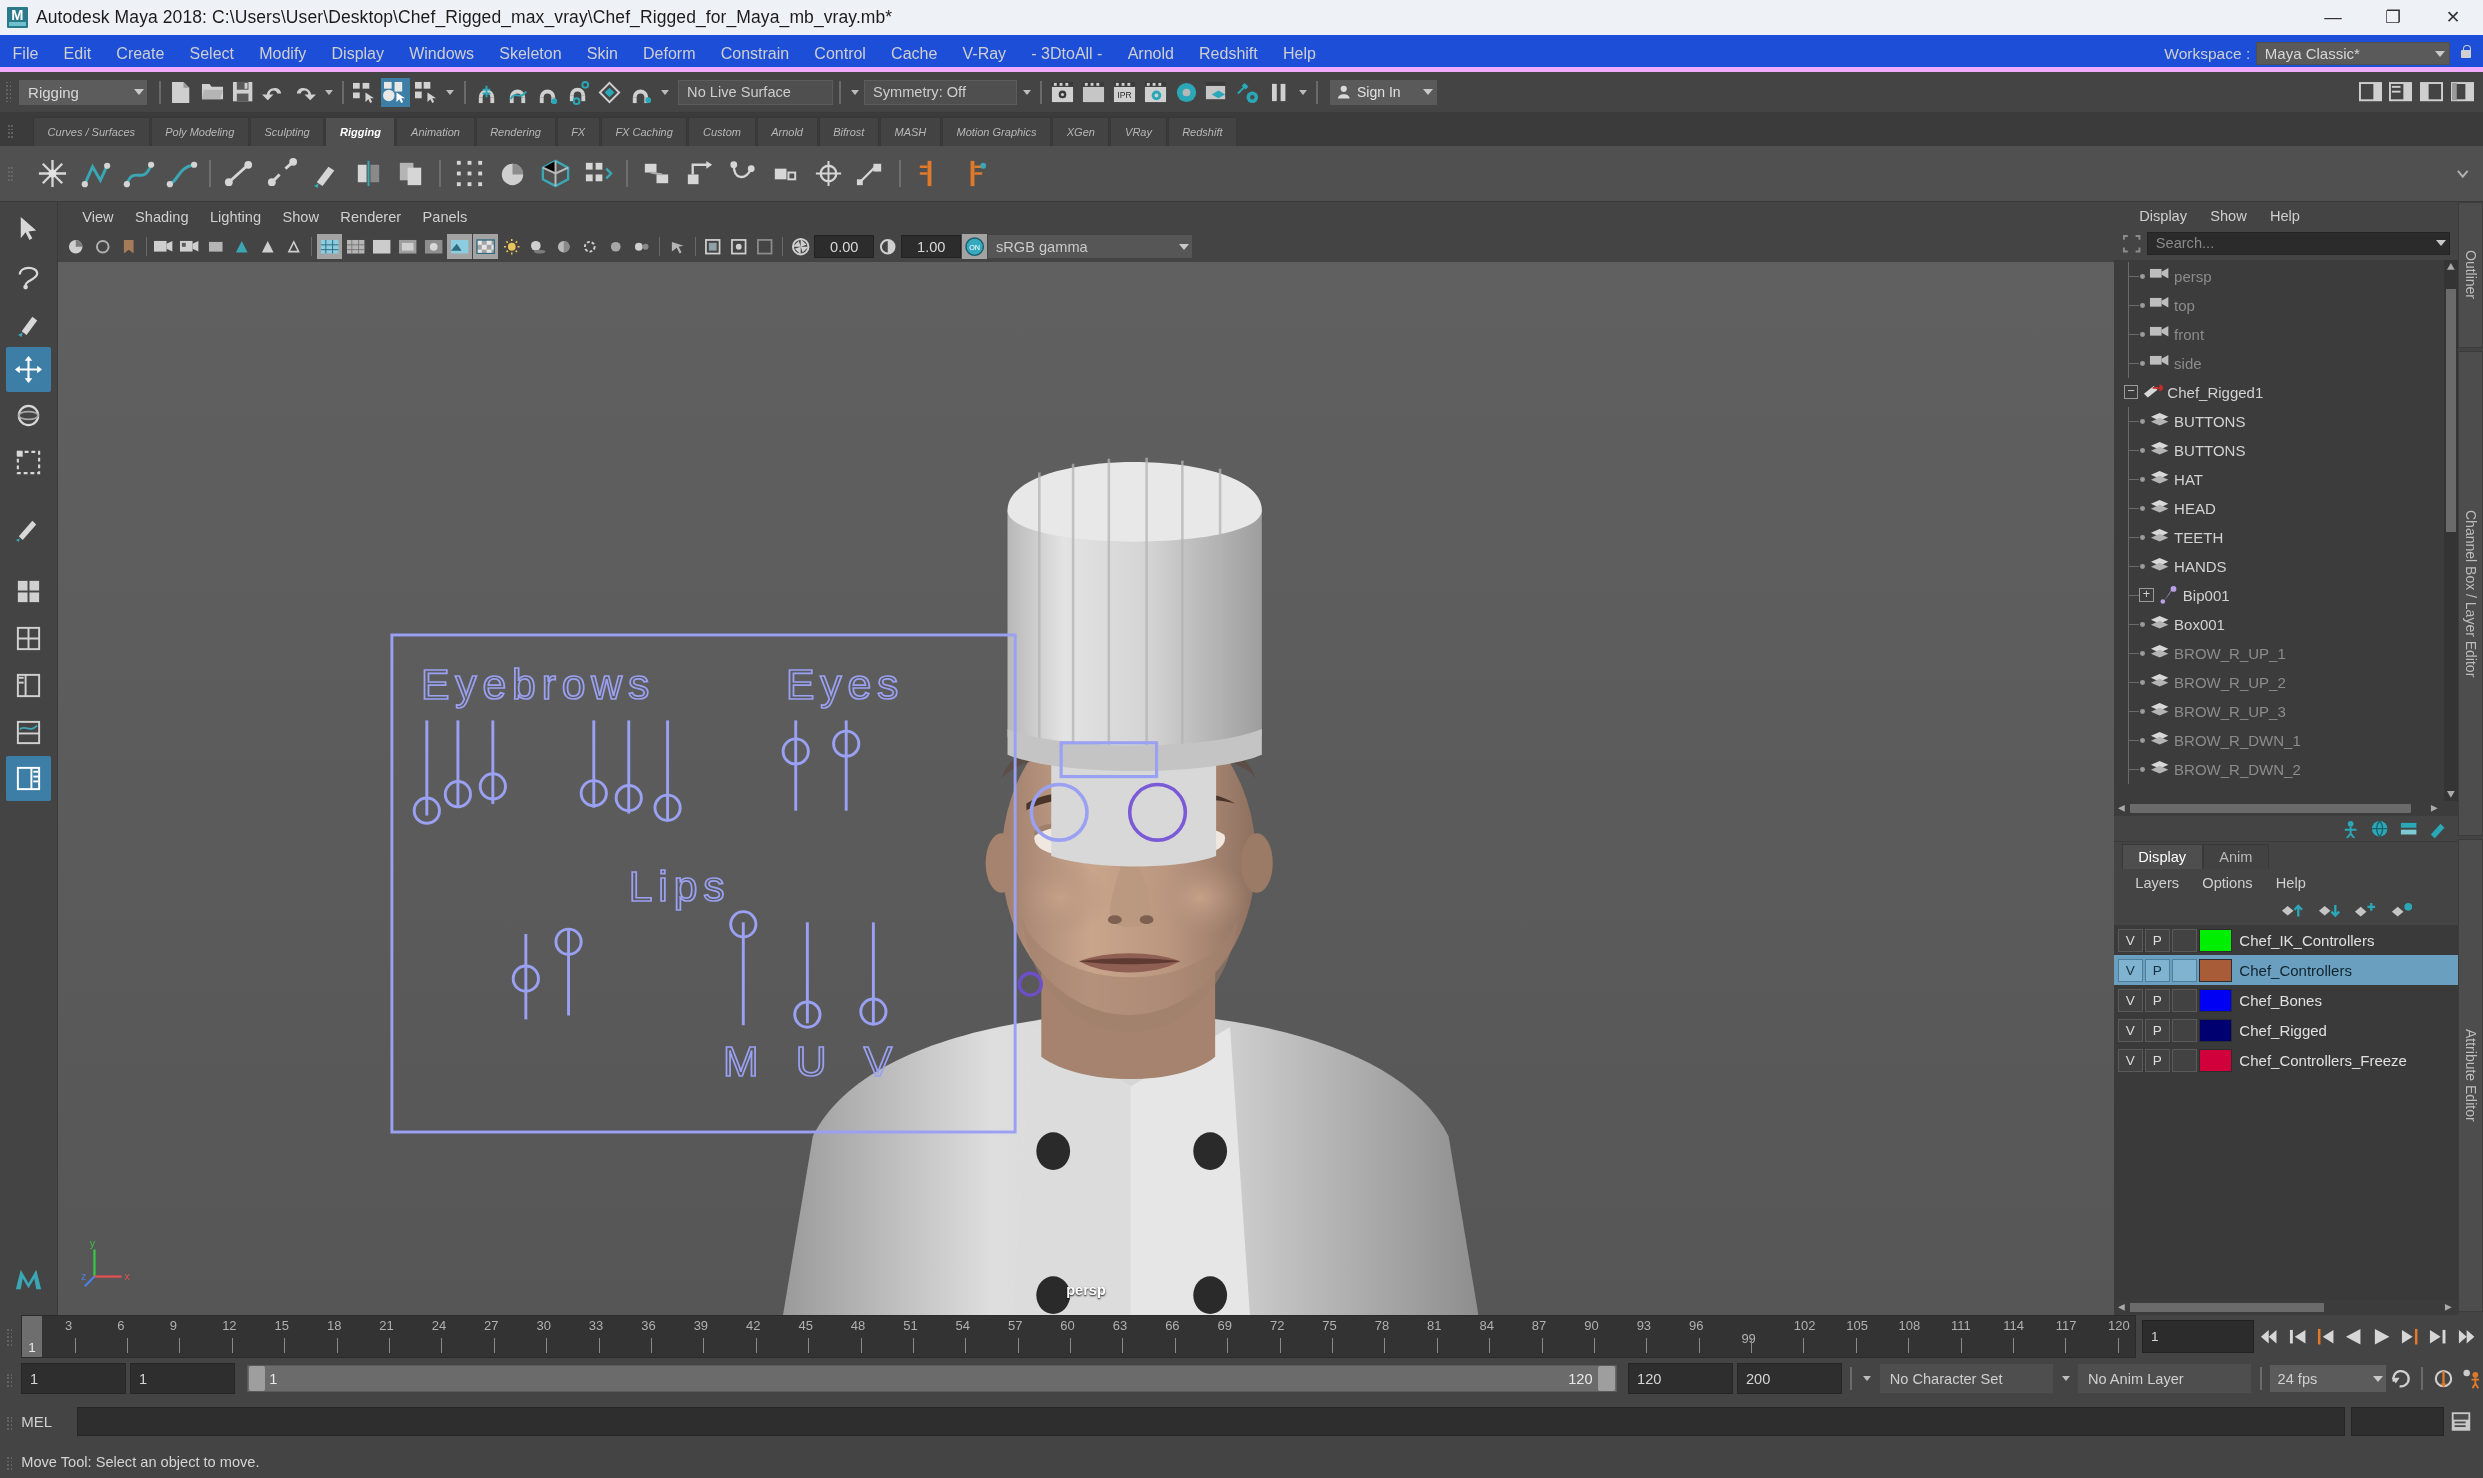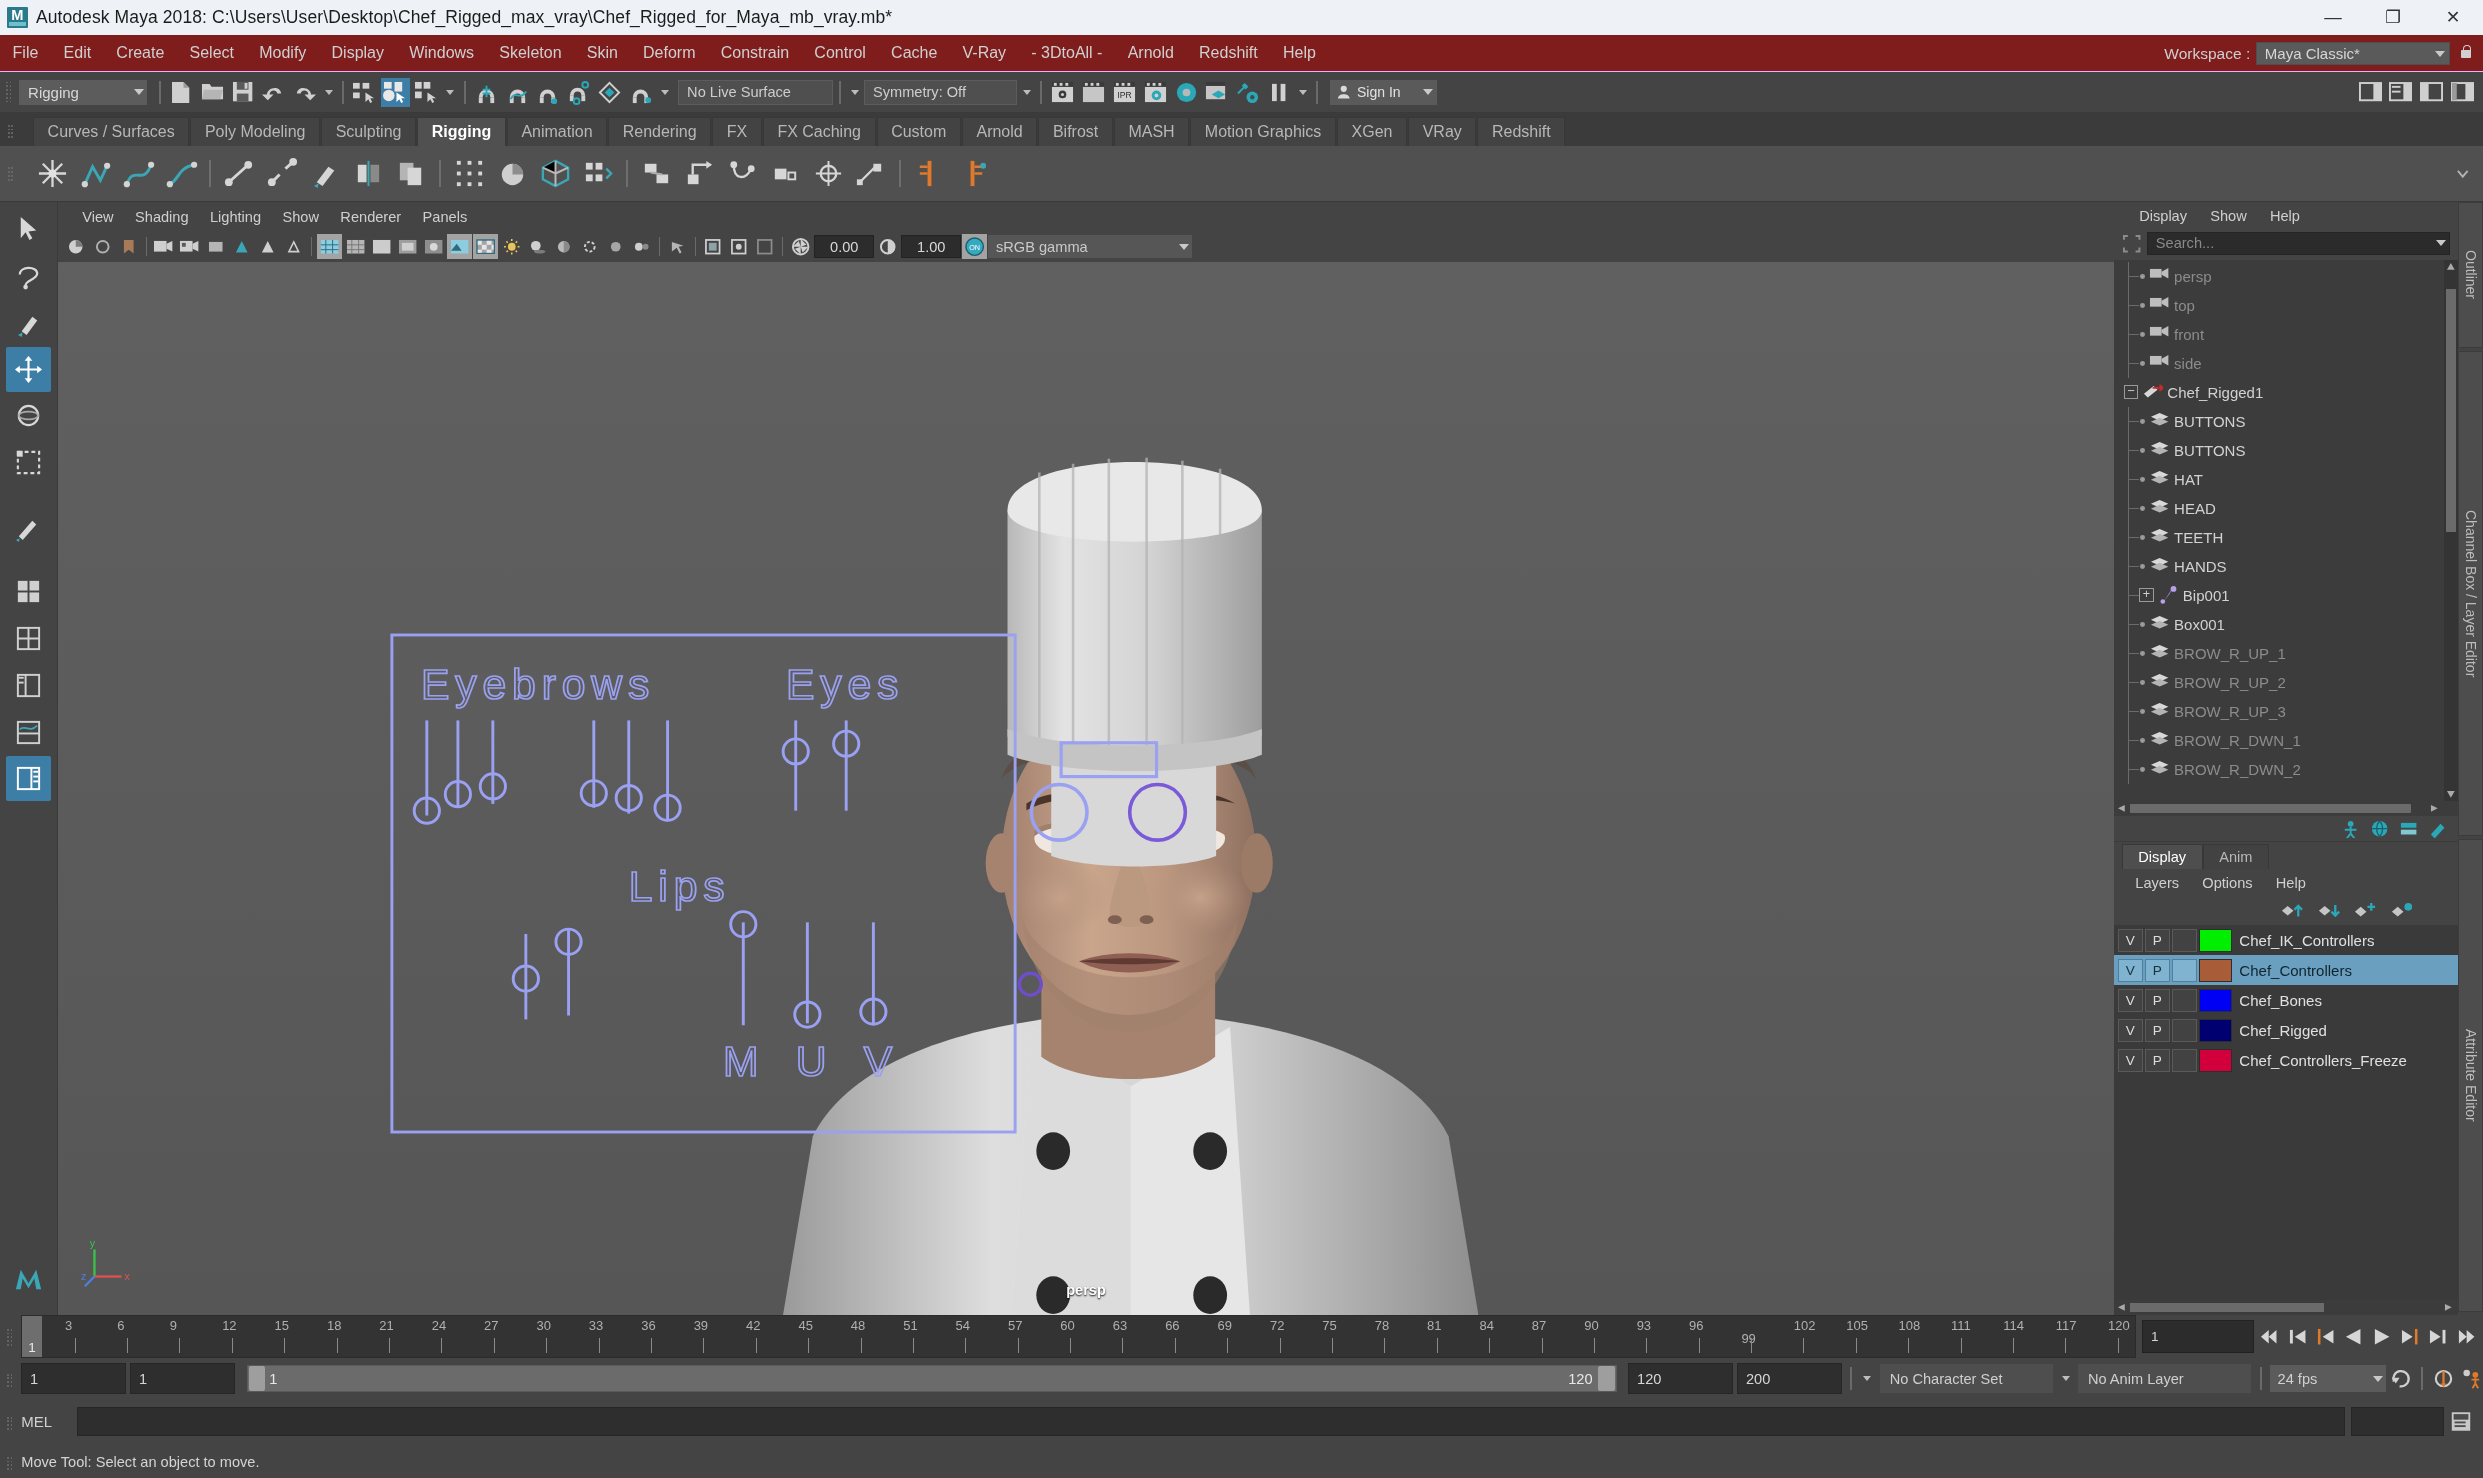--- a/index.html
+++ b/index.html
@@ -28,22 +28,22 @@
   }
   .title-text { font-size: 17.5px; color: #1c1c1c; letter-spacing: 0.1px; }
   .win-btns { position: absolute; right: 0; top: 0; height: 35px; display: flex; }
   .win-btn {
     width: 60px; height: 35px; display: flex; align-items: center; justify-content: center;
     color: #333; font-size: 17.5px;
   }
 
   
   .menubar {
-    height: 37px; background: #7f1d1d; display: flex; align-items: flex-end;
-    flex: 0 0 37px; position: relative; border-bottom: 1px solid #f0abfc;
+    height: 37px; background: #1d4ed8; display: flex; align-items: flex-start;
+    flex: 0 0 37px; position: relative; border-bottom: 5px solid #f0abfc;
   }
   .menu-item {
     padding: 0 12.6px; height: 37px; display: flex; align-items: center;
     font-size: 16px; color: #cfcfcf; white-space: nowrap;
   }
   .workspace-zone {
     position: absolute; right: 7.8px; top: 0; height: 37px; display: flex;
     align-items: center; gap: 5.8px;
   }
   .workspace-label { font-size: 15.5px; color: #cfcfcf; }
@@ -100,23 +100,24 @@
   }
   .right-tools { margin-left: auto; display: flex; align-items: center; padding-right: 5.8px; gap: 1.9px; }
 
   
   .shelf-tabs {
     height: 33px; background: #3b3b3b; display: flex; align-items: flex-end;
     flex: 0 0 33px; padding-left: 33px; position: relative;
   }
   .shelf-tabs .gripper { position: absolute; left: 5.8px; top: 1.9px; }
   .shelf-tab {
-    height: 29px; padding: 0 13.6px; display: flex; align-items: center; font-size: 16px;
+    height: 29px; padding: 0 13.6px; display: flex; align-items: center; font-size: 11px;
     color: #b7b7b7; background: #434343; border: 1px solid #383838; border-bottom: none;
     margin-right: 1px;
+    font-style: italic;
   }
   .shelf-tab.active { background: #505050; color: #ffffff; font-weight: bold; }
   .shelf-row {
     height: 56px; background: #505050; display: flex; align-items: center; flex: 0 0 56px;
     padding-left: 33px; gap: 3.9px; position: relative; border-bottom: 1px solid #3a3a3a;
   }
   .shelf-row .gripper { position: absolute; left: 5.8px; top: 11.6px; }
   .sbtn {
     width: 39px; height: 39px; display: inline-flex; align-items: center; justify-content: center;
     position: relative;

